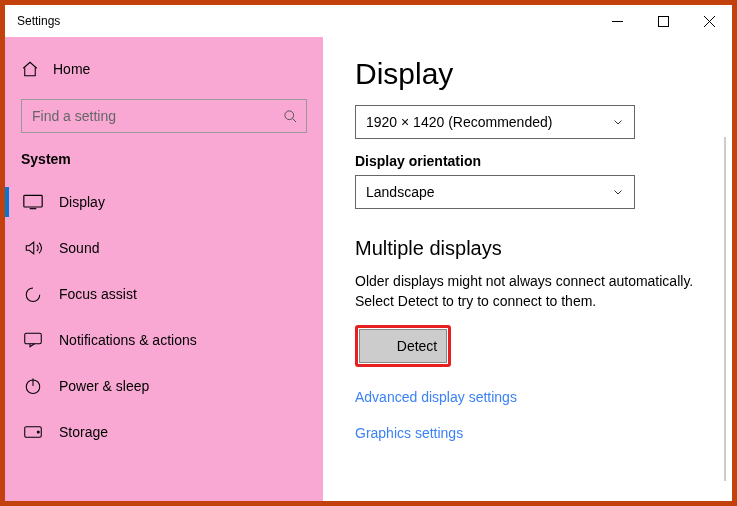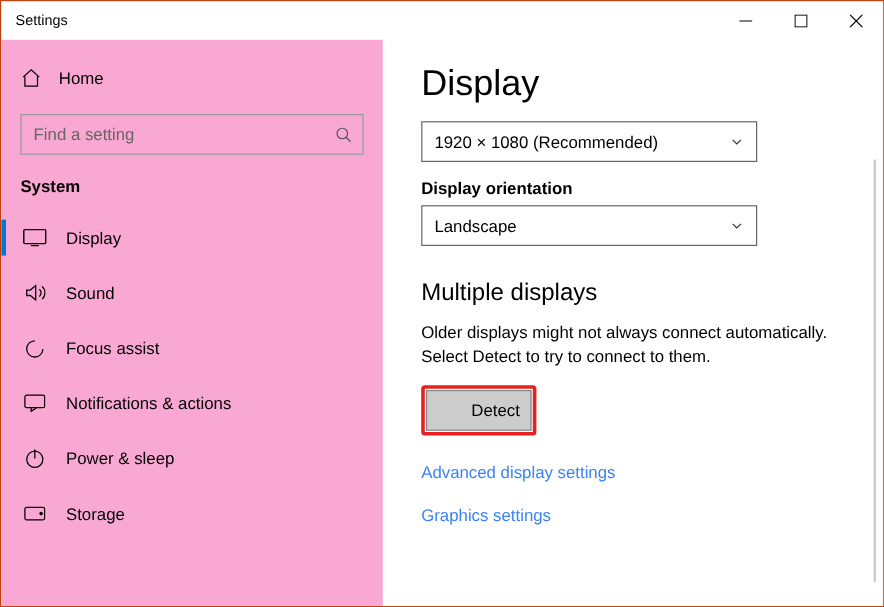--- a/index.html
+++ b/index.html
@@ -6,21 +6,21 @@
   body {
     margin: 0;
     font-family: "Segoe UI", Arial, sans-serif;
     font-size: 14px;
     color: #000;
     background: #fff;
   }
   .window {
     width: 737px;
     height: 506px;
-    border: 1px solid #c2410c;
+    border: 5px solid #c2410c;
     display: flex;
     flex-direction: column;
     position: relative;
     background: #fff;
   }
   .titlebar {
     height: 32px;
     display: flex;
     align-items: center;
     padding-left: 12px;
@@ -303,21 +303,21 @@
           <span>Storage</span>
         </div>
 
       </div>
     </div>
 
     <div class="main">
       <h1>Display</h1>
 
       <div class="dropdown">
-        <span>1920 × 1080 (Recommended)</span>
+        <span>1920 × 1420 (Recommended)</span>
         <span>
           <svg width="12" height="12" viewBox="0 0 24 24" fill="none" stroke="#333" stroke-width="2">
               <path d="M5 9 L12 16 L19 9"></path>
             </svg>
         </span>
       </div>
 
       <div class="field-label">Display orientation</div>
       <div class="dropdown">
         <span>Landscape</span>

